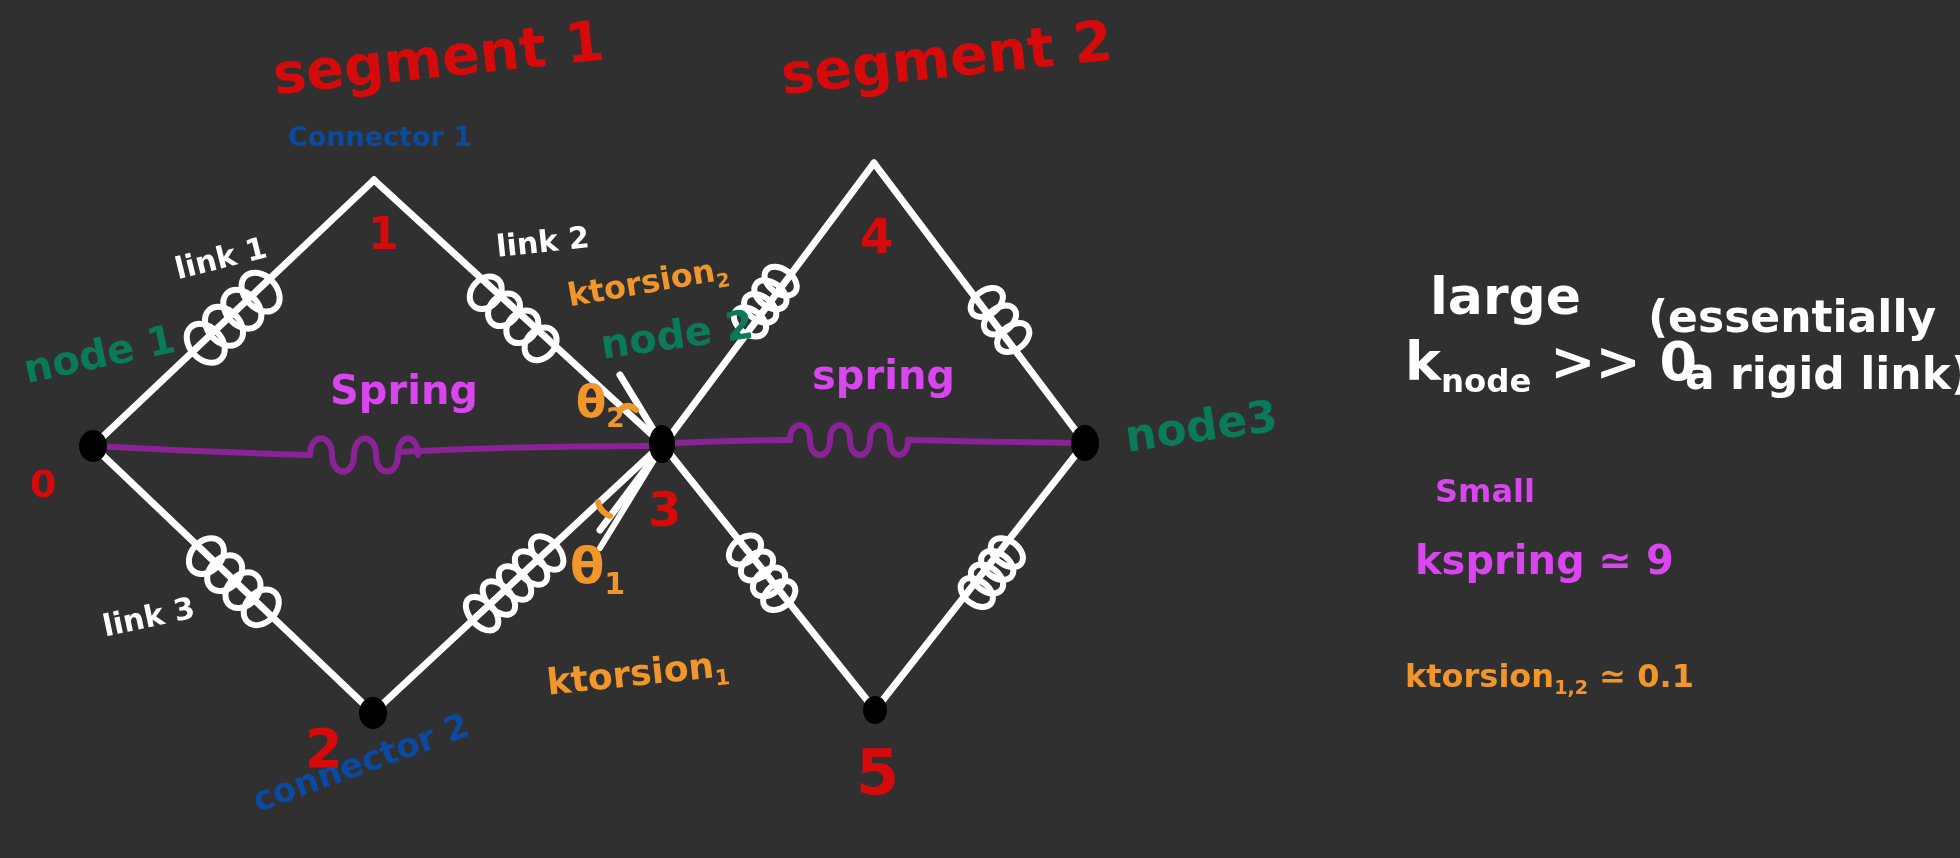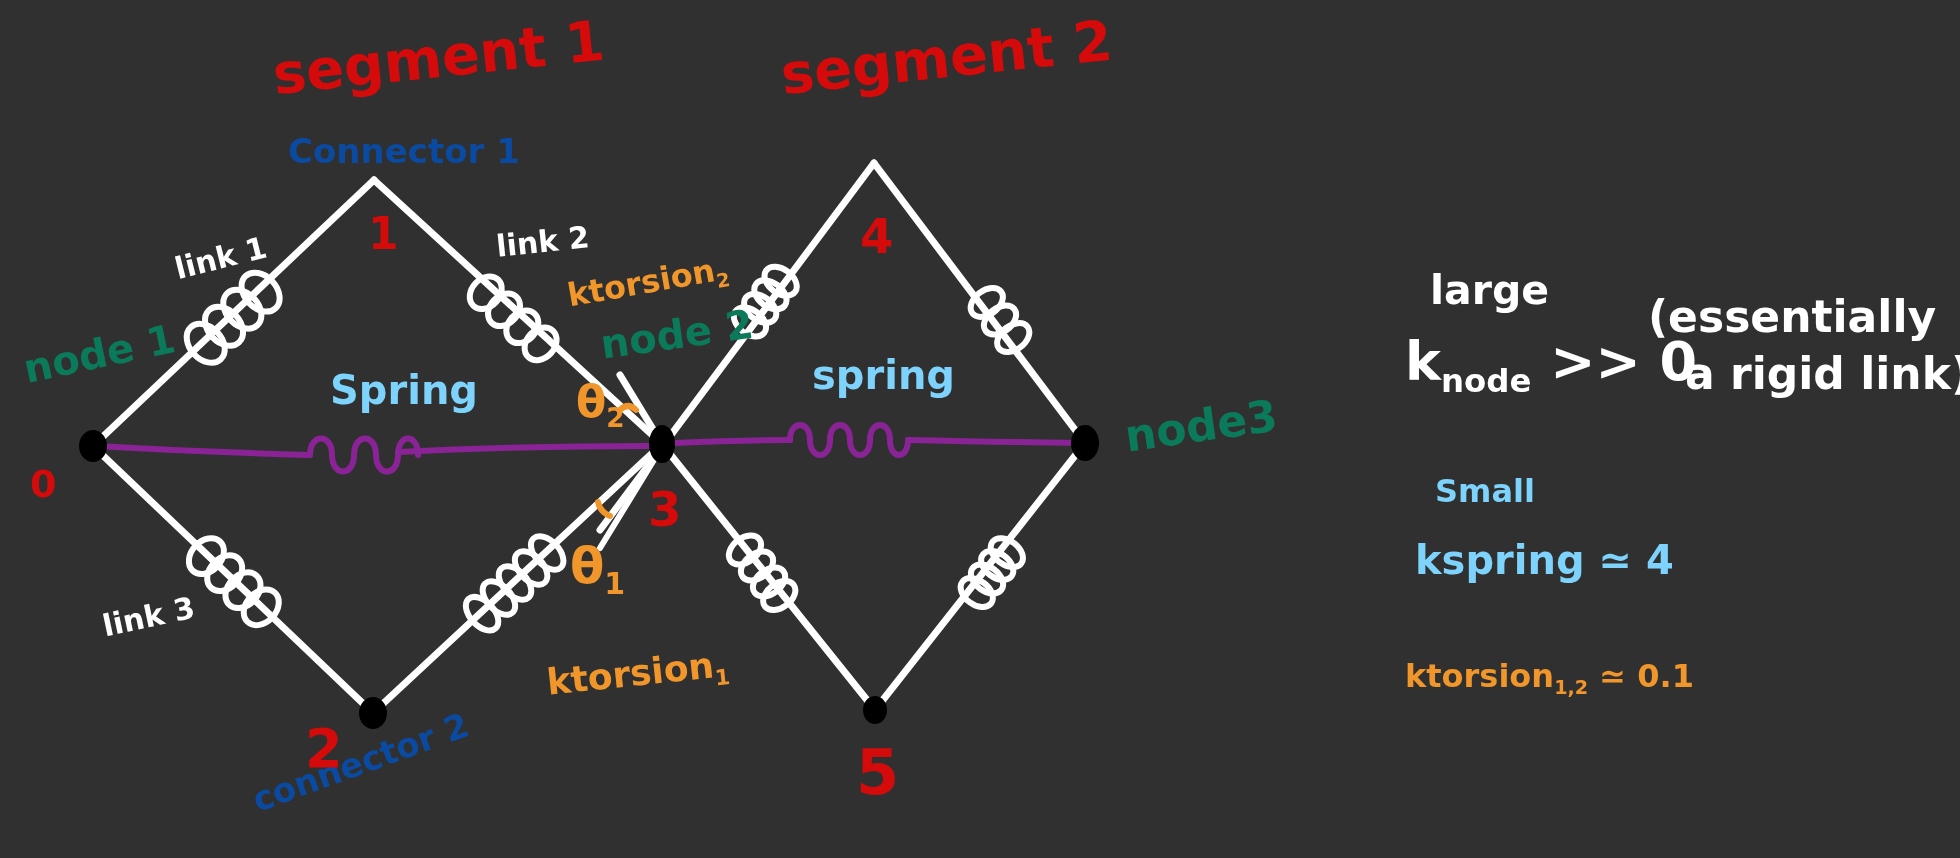--- a/index.html
+++ b/index.html
@@ -4,21 +4,21 @@
 <style>
   html, body { margin: 0; padding: 0; background: #303030; }
   body { width: 1960px; height: 858px; overflow: hidden; position: relative;
          font-family: "DejaVu Sans", sans-serif; }
   svg#canvas { position: absolute; left: 0; top: 0; }
   .label { position: absolute; white-space: nowrap; font-family: "DejaVu Sans", sans-serif;
            font-weight: bold; line-height: 1; }
   .red { color: #d50a0a; }
   .blue { color: #0a4aa0; }
   .green { color: #0a7a5a; }
-  .purple { color: #7dd3fc; }
+  .purple { color: #d946ef; }
   .orange { color: #f0962a; }
   .white { color: #ffffff; }
   sub { font-size: 0.6em; }
 </style>
 </head>
 <body>
 
 <svg id="canvas" width="1960" height="858" viewBox="0 0 1960 858">
 
   <g stroke="#ffffff" stroke-width="7" fill="none" stroke-linecap="round">
@@ -107,21 +107,21 @@
     <ellipse cx="662" cy="444" rx="13" ry="19"></ellipse>
     <ellipse cx="1085" cy="443" rx="14" ry="18"></ellipse>
     <ellipse cx="373" cy="713" rx="14" ry="16"></ellipse>
     <ellipse cx="875" cy="710" rx="12" ry="14"></ellipse>
   </g>
 </svg>
 
 <div class="label red" style="left:272px; top:30px; font-size:56px; transform:rotate(-6deg);"><span>segment 1</span></div>
 <div class="label red" style="left:780px; top:30px; font-size:56px; transform:rotate(-6deg);"><span>segment 2</span></div>
 
-<div class="label blue" style="left:288px; top:134px; font-size:34px;">Connector 1</div>
+<div class="label blue" style="left:288px; top:123px; font-size:27px;">Connector 1</div>
 <div class="label blue" style="left:248px; top:785px; font-size:34px; transform:rotate(-20deg); transform-origin:left top;">connector 2</div>
 
 <div class="label red" style="left:30px; top:465px; font-size:38px;">0</div>
 <div class="label red" style="left:368px; top:212px; font-size:44px;">1</div>
 <div class="label red" style="left:305px; top:722px; font-size:54px;">2</div>
 <div class="label red" style="left:648px; top:485px; font-size:48px;">3</div>
 <div class="label red" style="left:860px; top:212px; font-size:48px;">4</div>
 <div class="label red" style="left:856px; top:742px; font-size:62px;">5</div>
 
 <div class="label green" style="left:20px; top:350px; font-size:40px; transform:rotate(-12deg); transform-origin:left top;">node 1</div>
@@ -134,22 +134,22 @@
 
 <div class="label purple" style="left:330px; top:370px; font-size:40px;">Spring</div>
 <div class="label purple" style="left:812px; top:355px; font-size:40px;">spring</div>
 
 <div class="label orange" style="left:565px; top:280px; font-size:32px; transform:rotate(-10deg); transform-origin:left top;"><span>ktorsion</span><sub>2</sub></div>
 <div class="label orange" style="left:545px; top:665px; font-size:36px; transform:rotate(-6deg); transform-origin:left top;"><span>ktorsion</span><sub>1</sub></div>
 <div class="label orange" style="left:576px; top:380px; font-size:44px;"><span>θ</span><sub>2</sub></div>
 <div class="label orange" style="left:570px; top:541px; font-size:50px;"><span>θ</span><sub>1</sub></div>
 
 <div>
-  <div class="label white" style="left:1430px; top:270px; font-size:41px;">large</div>
+  <div class="label white" style="left:1430px; top:270px; font-size:52px;">large</div>
   <div class="label white" style="left:1405px; top:335px; font-size:54px;"><span>k</span><sub>node</sub> <span>&gt;&gt; 0</span></div>
   <div class="label white" style="left:1648px; top:295px; font-size:44px;">(essentially</div>
   <div class="label white" style="left:1685px; top:352px; font-size:44px;">a rigid link)</div>
 
   <div class="label purple" style="left:1435px; top:475px; font-size:32px;">Small</div>
-  <div class="label purple" style="left:1415px; top:540px; font-size:40px;">kspring ≃ 4</div>
+  <div class="label purple" style="left:1415px; top:540px; font-size:40px;">kspring ≃ 9</div>
 
   <div class="label orange" style="left:1405px; top:660px; font-size:32px;"><span>ktorsion</span><sub>1,2</sub> <span>≃ 0.1</span></div>
 </div>
 
 </body></html>

